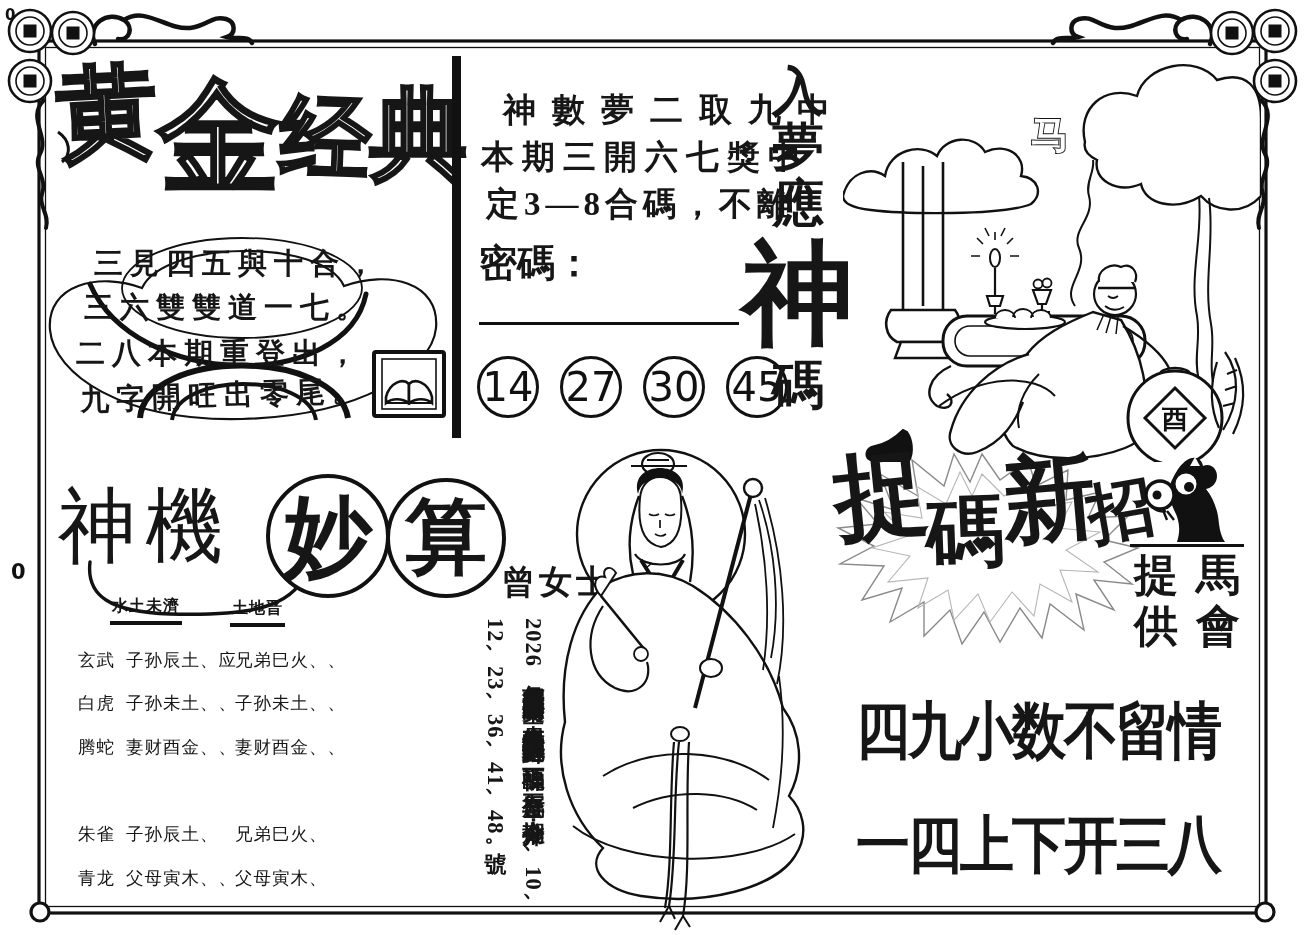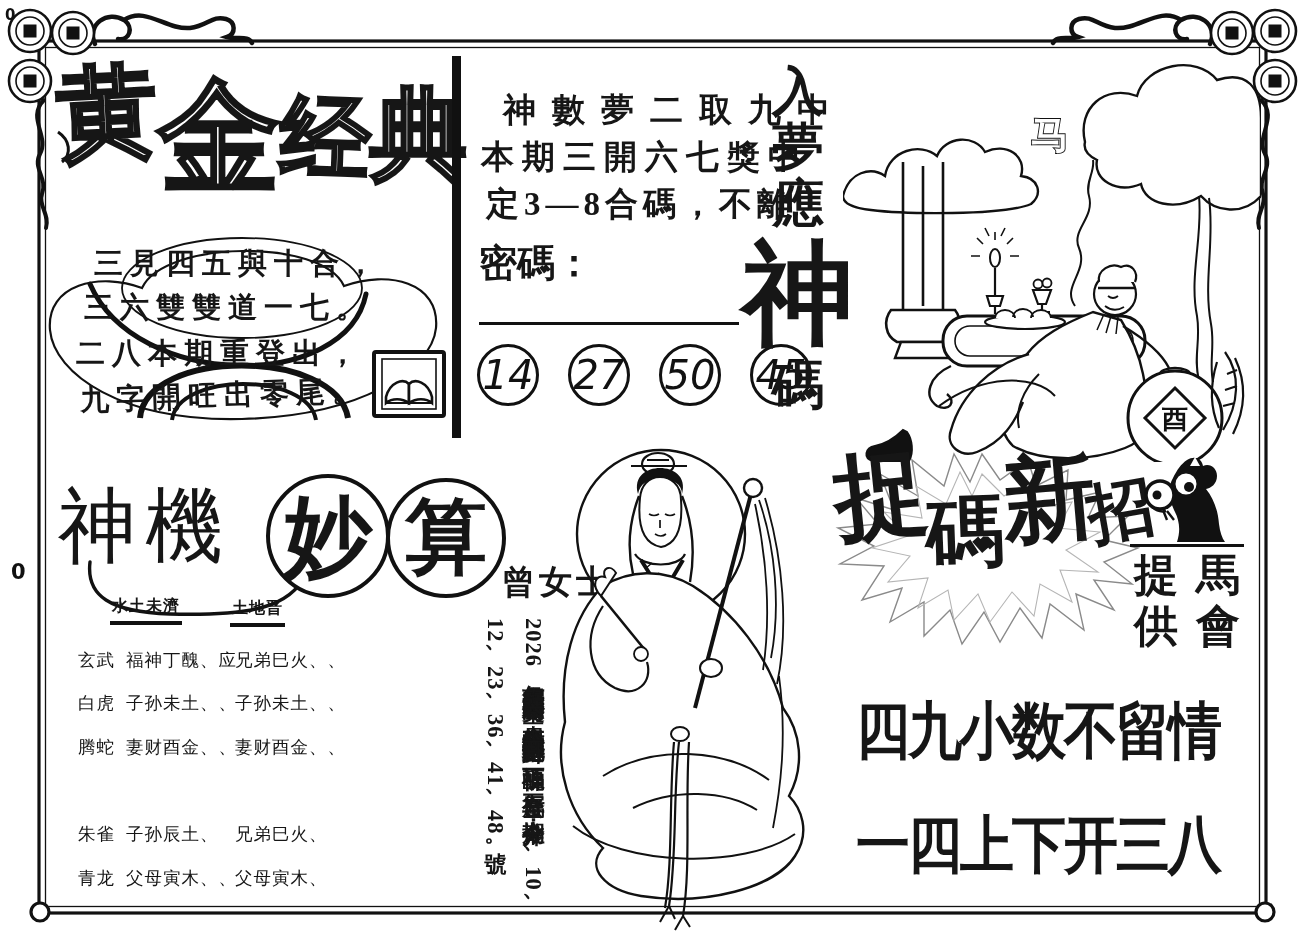--- a/index.html
+++ b/index.html
@@ -21,21 +21,21 @@
   .gc4{font-size:97px;margin-top:22px;}
   #ingot{left:36px;top:222px;width:415px;height:210px;}
   .ingot-line{position:absolute;font-size:29px;font-weight:700;letter-spacing:7px;white-space:nowrap;}
   
   #vdivider{left:452px;top:56px;width:9px;height:382px;background:#111;}
   
   .brush-line{position:absolute;font-size:33px;font-weight:700;white-space:nowrap;}
   #pw-label{left:479px;top:238px;font-size:38px;font-weight:800;}
   #pw-value{left:628px;top:232px;font-size:52px;font-family:"DejaVu Sans Mono",monospace;letter-spacing:5px;}
   #pw-rule{left:479px;top:322px;width:260px;height:3px;background:#111;}
-  #lucky-row{left:477px;top:344px;display:flex;gap:29px;font-style:italic;}
+  #lucky-row{left:477px;top:356px;display:flex;gap:21px;}
   .lucky-ball{width:56px;height:56px;border:3.5px solid #111;border-radius:50%;
               display:flex;align-items:center;justify-content:center;
               font-family:"DejaVu Sans",sans-serif;font-size:40px;color:#111;background:#fff;}
   #vert-title{left:750px;top:64px;width:96px;display:flex;flex-direction:column;align-items:center;font-weight:700;}
   .vt-s{font-size:52px;line-height:1.08;}
   .vt-big{font-size:112px;line-height:1;margin:6px 0 8px 0;}
   
   #brand-prefix{left:58px;top:472px;font-size:82px;font-weight:400;letter-spacing:10px;transform:scaleX(.95);transform-origin:left top;}
   .brand-circle{position:absolute;border:4px solid #111;border-radius:50%;background:#fff;
                 display:flex;align-items:center;justify-content:center;font-weight:800;}
@@ -155,21 +155,21 @@
   <div id="vdivider" class="abs"></div>
 
   <div class="brush-line" style="left:503px;top:88px;letter-spacing:16px;">神數夢二取九中</div>
   <div class="brush-line" style="left:481px;top:135px;letter-spacing:8px;">本期三開六七獎中</div>
   <div class="brush-line" style="left:486px;top:182px;letter-spacing:5px;">定3—8合碼，不離</div>
   <div id="pw-label" class="abs">密碼：</div>
   <div id="pw-rule" class="abs"></div>
   <div id="lucky-row" class="abs">
     <div class="lucky-ball">14</div>
     <div class="lucky-ball">27</div>
-    <div class="lucky-ball">50</div>
+    <div class="lucky-ball">30</div>
     <div class="lucky-ball">45</div>
   </div>
   <div id="vert-title" class="abs">
     <span class="vt-s">入</span>
     <span class="vt-s">夢</span>
     <span class="vt-s">應</span>
     <span class="vt-big">神</span>
     <span class="vt-s">碼</span>
   </div>
 
@@ -236,21 +236,21 @@
   <div id="circ-suan" class="brand-circle">
     <span>算</span>
   </div>
   <div id="author" class="abs">曾女士</div>
 
   <div class="hex-header" style="left:110px;top:596px;">水土未濟</div>
   <div class="hex-header" style="left:230px;top:598px;font-family:Liberation Serif, serif;">土地晋</div>
 
   <div class="hexrow" style="top:648px;">
     <span class="deity">玄武</span>
-    <span class="c1">福神丁醜、应</span>
+    <span class="c1">子孙辰土、应</span>
     <span class="c2">兄弟巳火、、</span>
   </div>
   <div class="hexrow" style="top:691px;">
     <span class="deity">白虎</span>
     <span class="c1">子孙未土、、</span>
     <span class="c2">子孙未土、、</span>
   </div>
   <div class="hexrow" style="top:735px;">
     <span class="deity">腾蛇</span>
     <span class="c1">妻财酉金、、</span>

